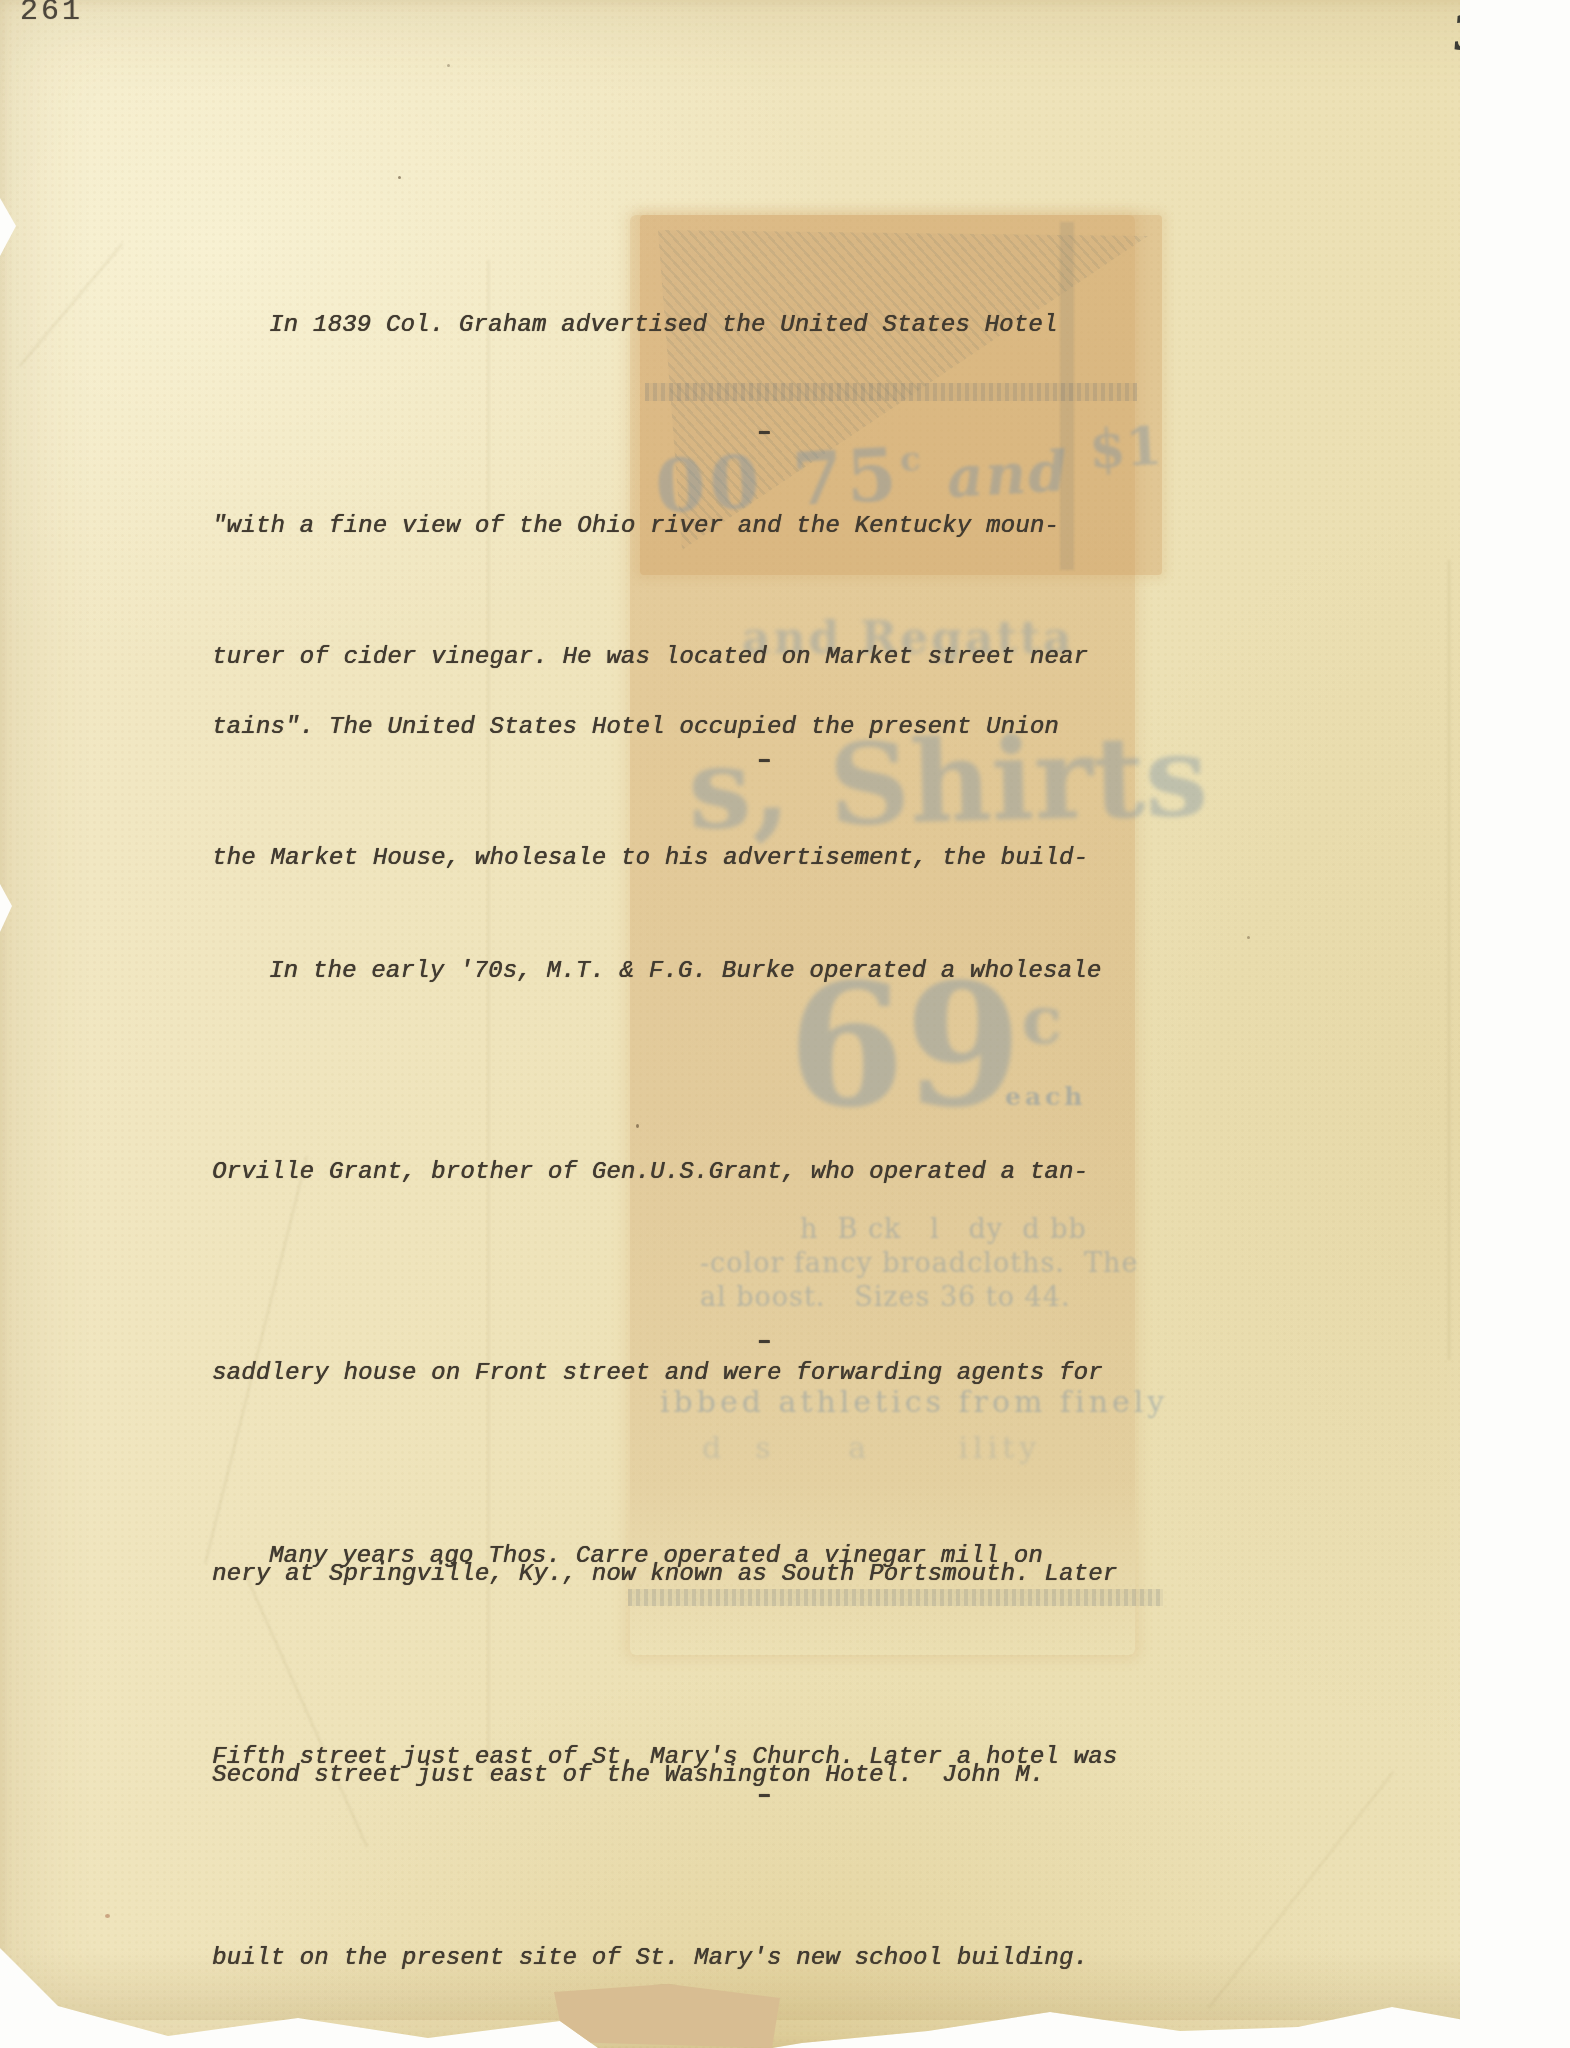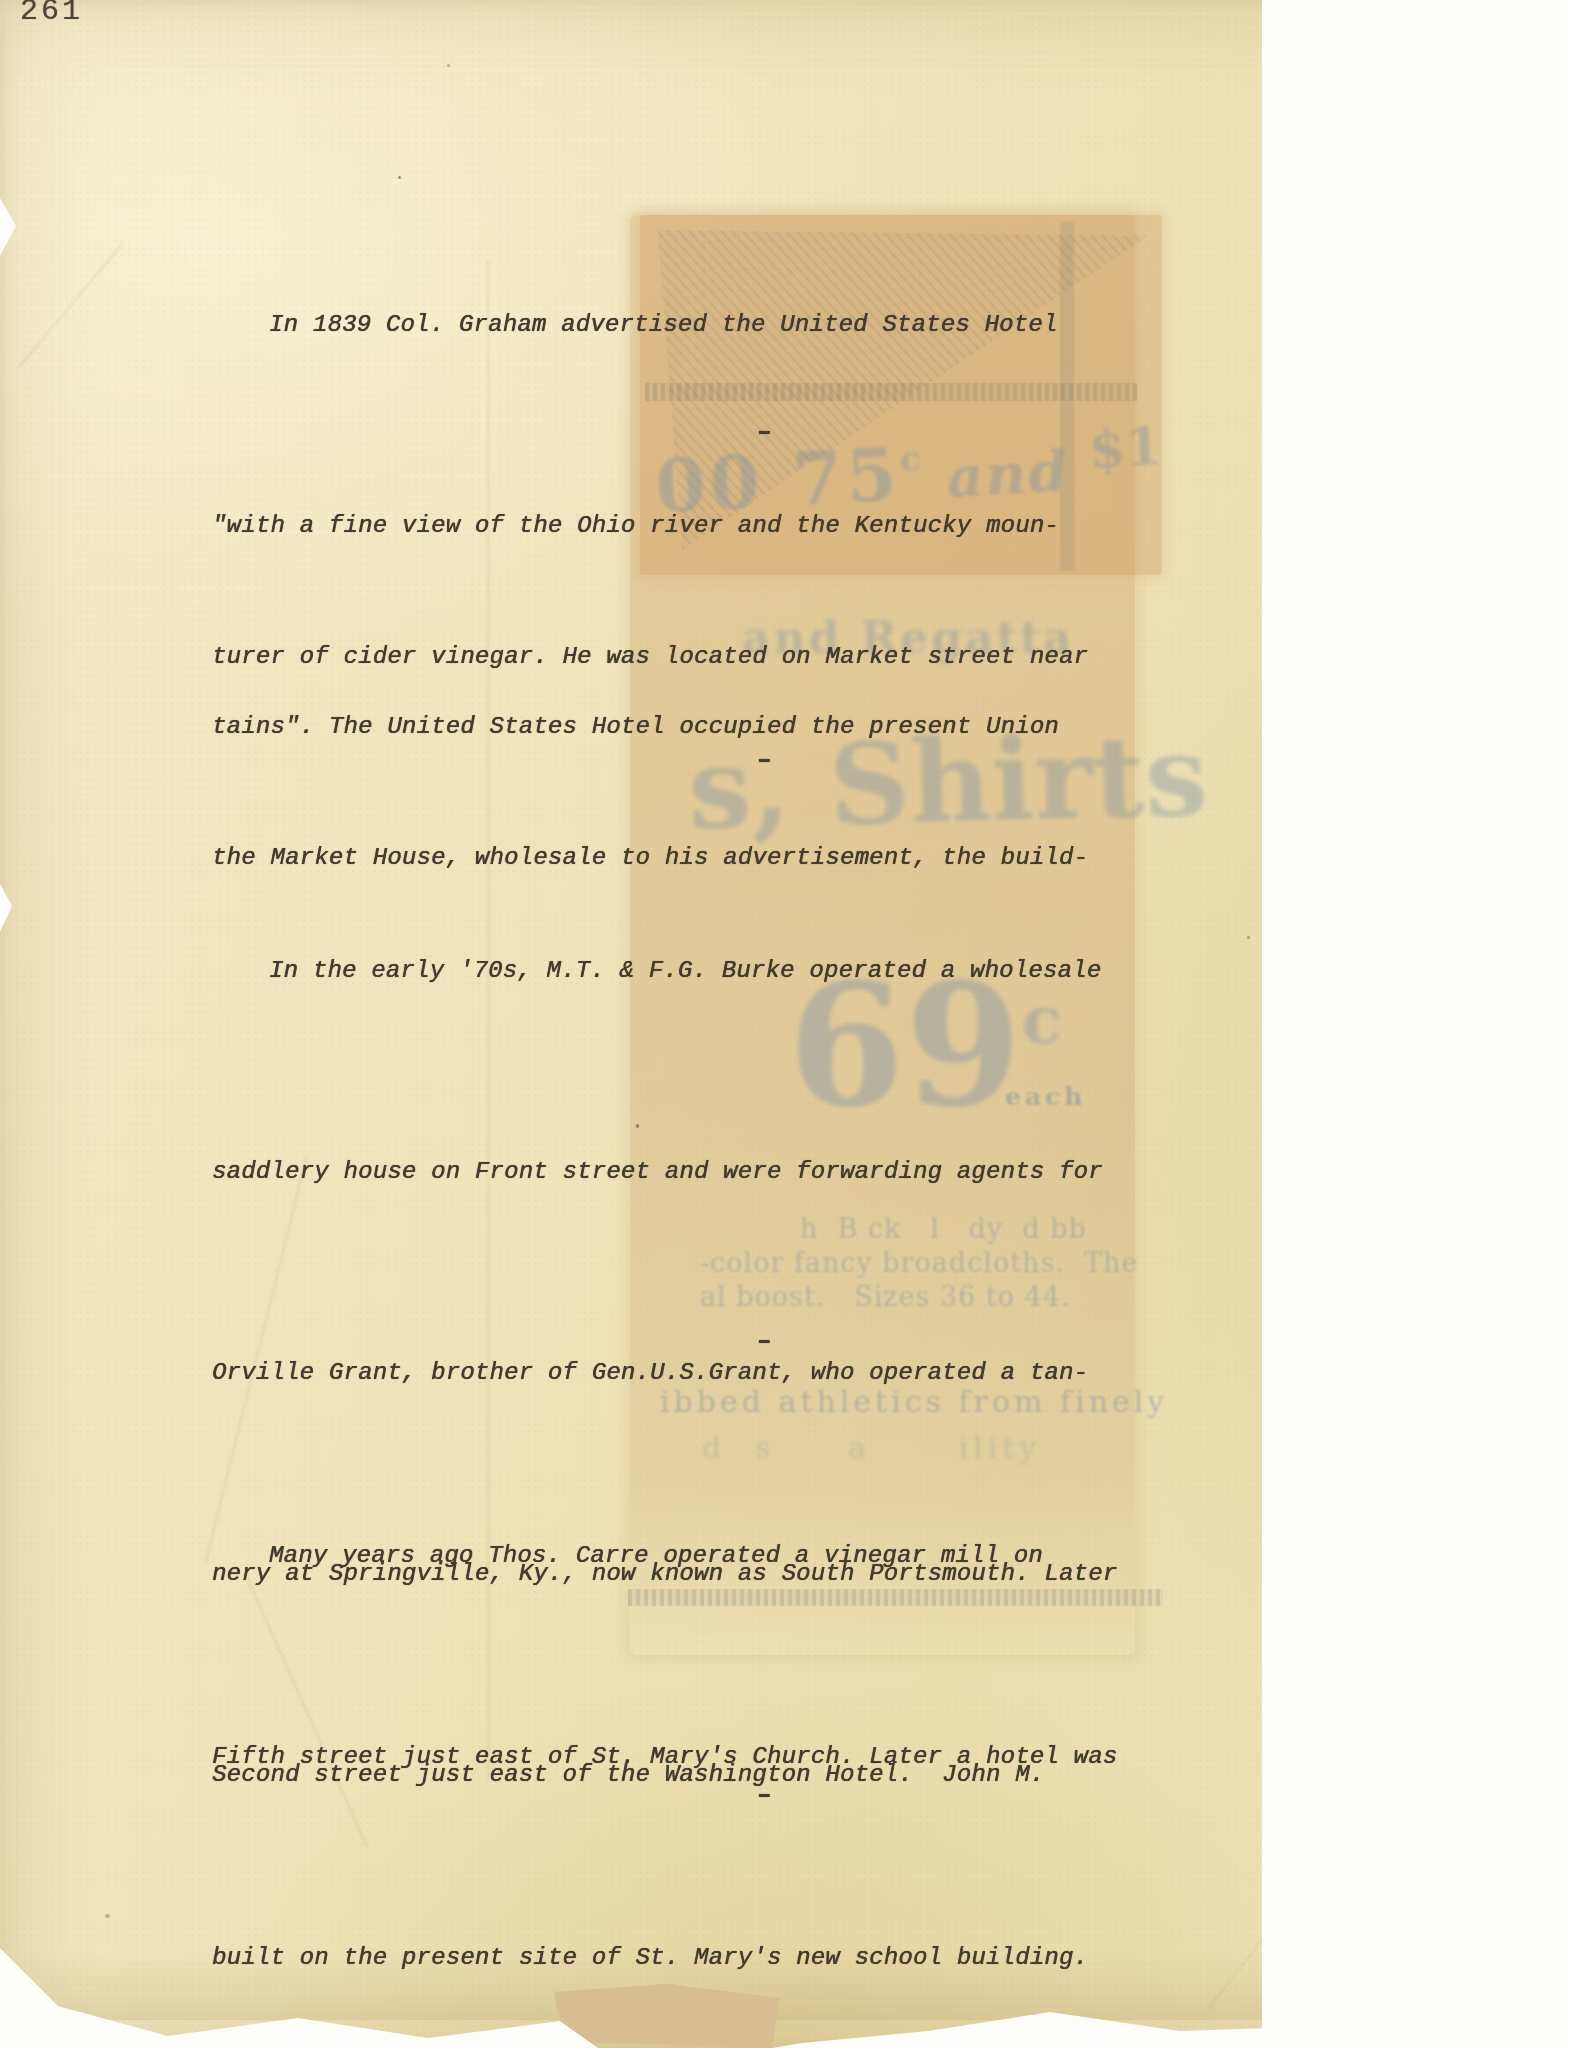--- a/index.html
+++ b/index.html
@@ -1,16 +1,16 @@
 <!DOCTYPE html>
 <html><head>
 <meta charset="utf-8">
 <style>
   html,body{margin:0;padding:0;background:#fdfdfb;}
-  .scan{position:relative;width:1262px;height:2048px;background:#fdfdfb;overflow:hidden;
+  .scan{position:relative;width:1460px;height:2048px;background:#fdfdfb;overflow:hidden;
         font-family:"Liberation Mono","DejaVu Sans Mono",monospace;}
   .paper{position:absolute;left:0;top:0;width:1570px;height:2048px;
     background:
       radial-gradient(900px 600px at 14% 12%, rgba(255,252,228,.45), rgba(255,252,228,0) 70%),
       radial-gradient(700px 900px at 96% 55%, rgba(205,180,110,.18), rgba(205,180,110,0) 70%),
       radial-gradient(800px 500px at 50% 99%, rgba(200,170,95,.20), rgba(200,170,95,0) 72%),
       linear-gradient(113deg,#f3eac8 0%,#efe4bc 38%,#ebdfb2 68%,#ece1b7 100%);
     box-shadow: inset 0 0 90px rgba(140,110,50,.20), inset 0 0 14px rgba(140,110,50,.14);
     clip-path: polygon(0 0,1503px 0,1570px 205px,1570px 2013px,1480px 2023px,1392px 2007px,
       1298px 2027px,1180px 2031px,1050px 2012px,928px 2031px,802px 2043px,772px 2048px,
@@ -123,22 +123,22 @@
     <div class="typed sep" style="top:419px">-</div>
 
     <div class="typed para" style="top:489px">
       <div class="tl">turer of cider vinegar. He was located on Market street near</div>
       <div class="tl">the Market House, wholesale to his advertisement, the build-</div>
     </div>
     <div class="typed sep" style="top:747px">-</div>
 
     <div class="typed para" style="top:803px">
       <div class="tl ind">In the early '70s, M.T. &amp; F.G. Burke operated a wholesale</div>
+      <div class="tl">Orville Grant, brother of Gen.U.S.Grant, who operated a tan-</div>
       <div class="tl">saddlery house on Front street and were forwarding agents for</div>
-      <div class="tl">Orville Grant, brother of Gen.U.S.Grant, who operated a tan-</div>
       <div class="tl">nery at Springville, Ky., now known as South Portsmouth. Later</div>
       <div class="tl">Second street just east of the Washington Hotel.  John M.</div>
       
       
     </div>
     <div class="typed sep" style="top:1328px">-</div>
 
     <div class="typed para" style="top:1388px">
       <div class="tl ind">Many years ago Thos. Carre operated a vinegar mill on</div>
       <div class="tl">Fifth street just east of St. Mary's Church. Later a hotel was</div>

